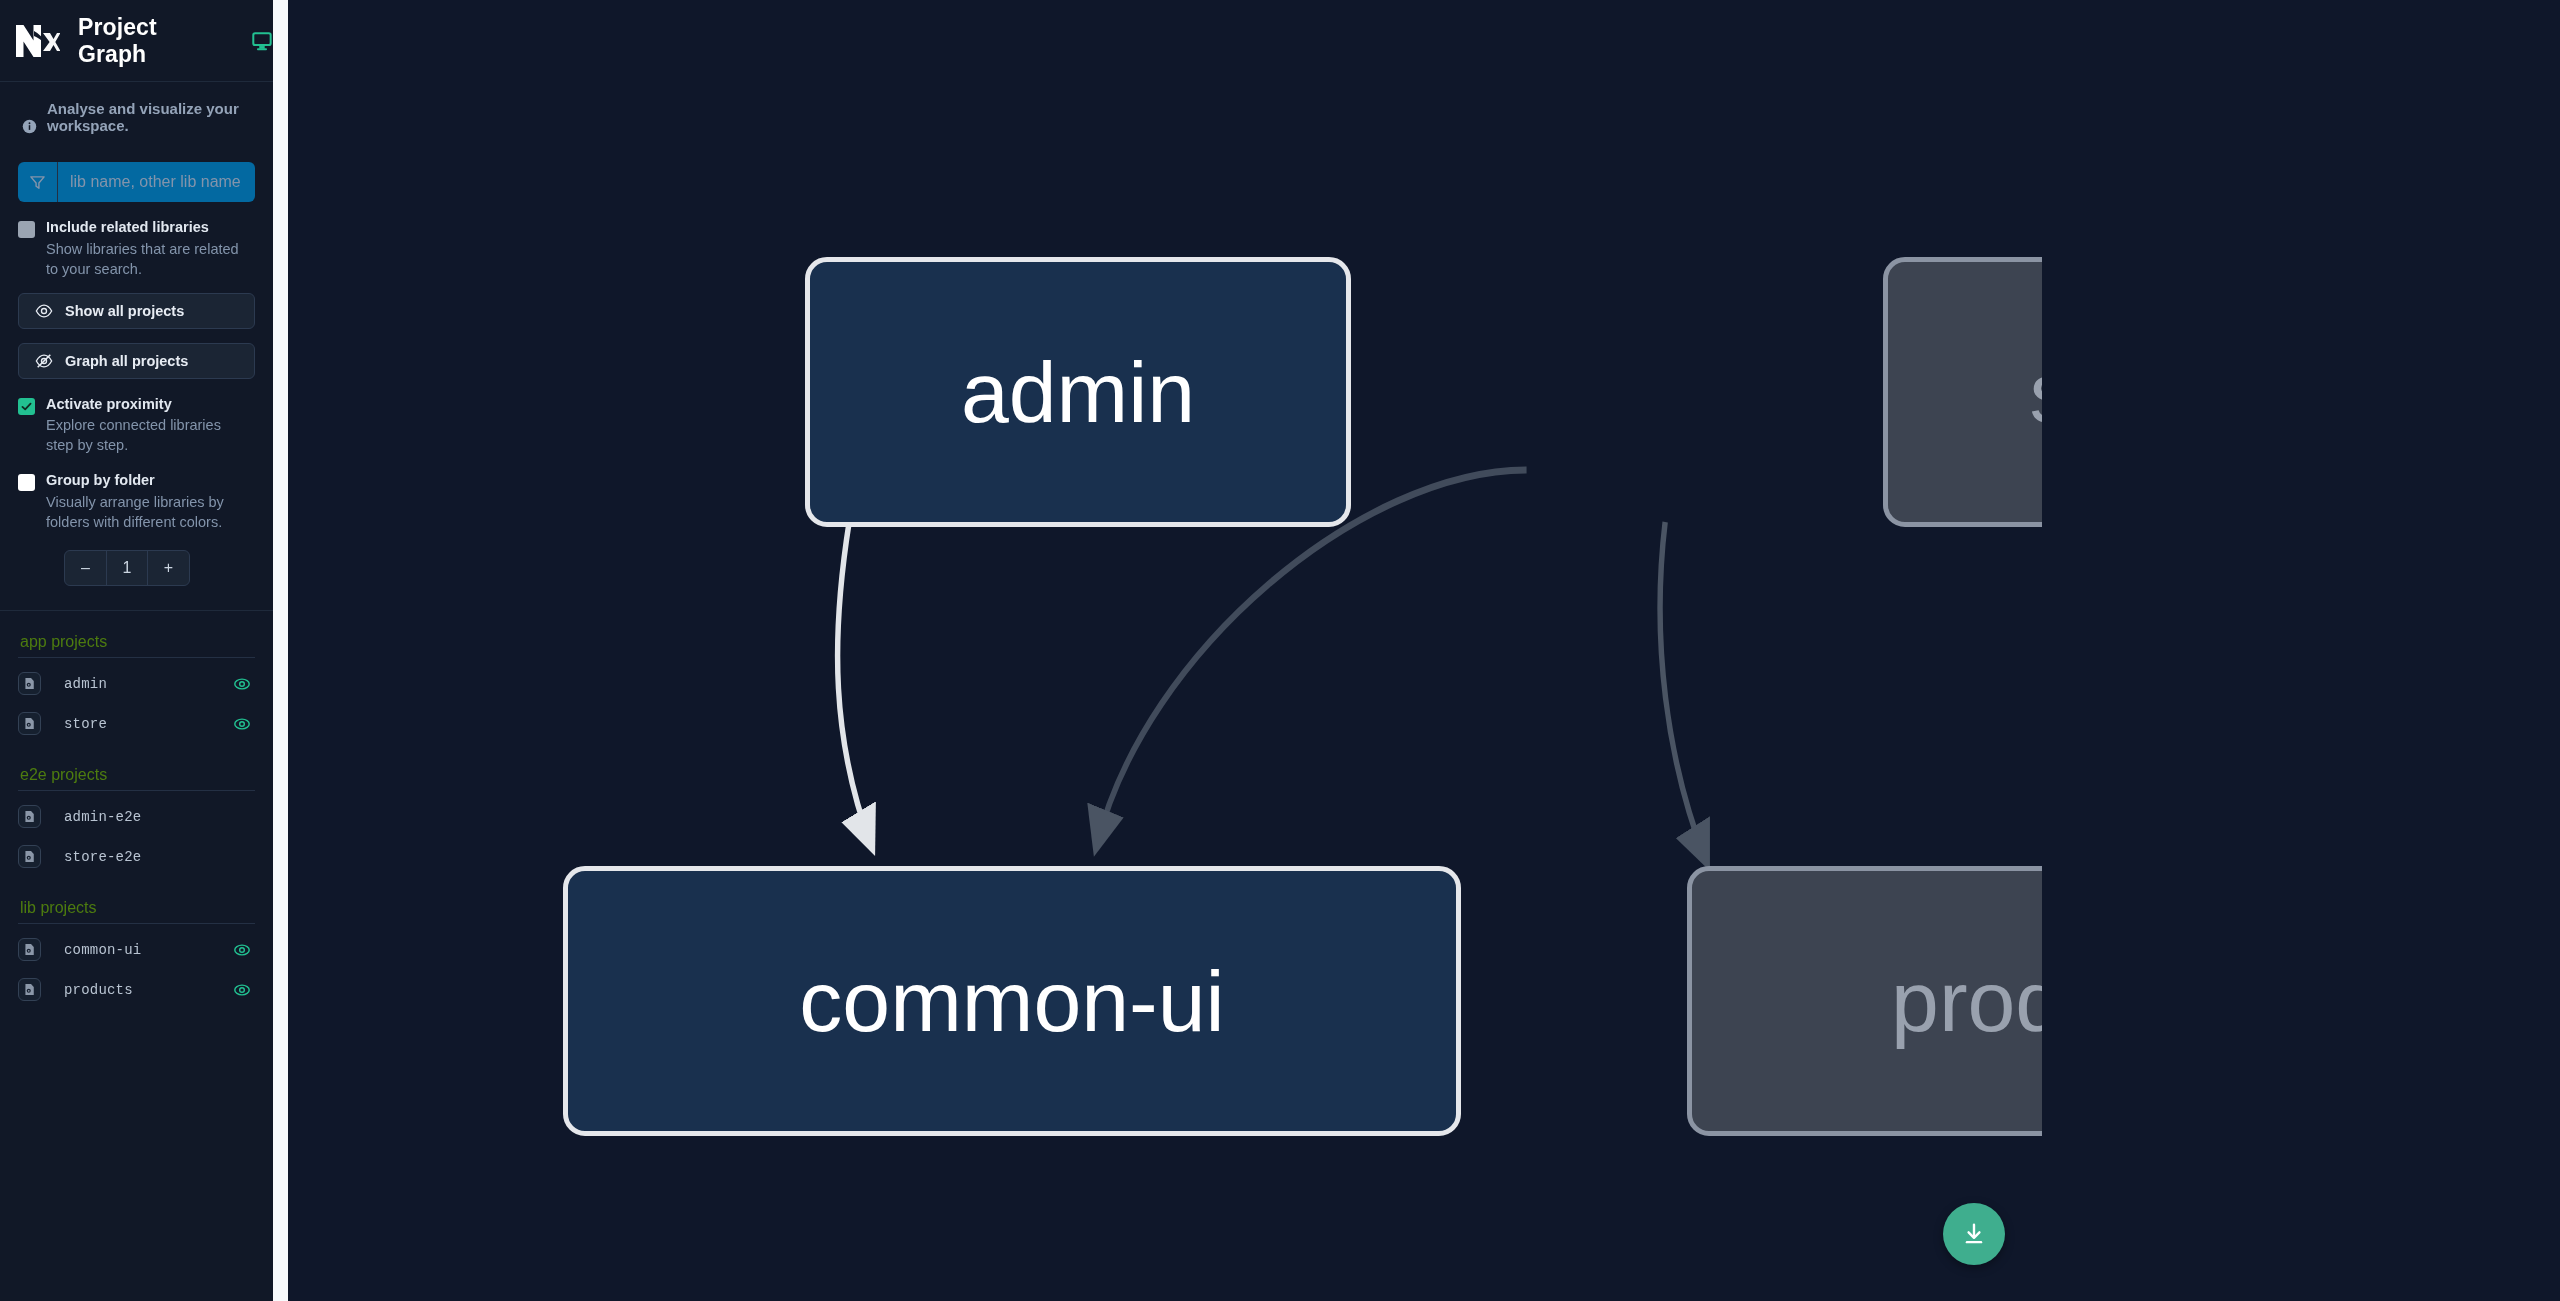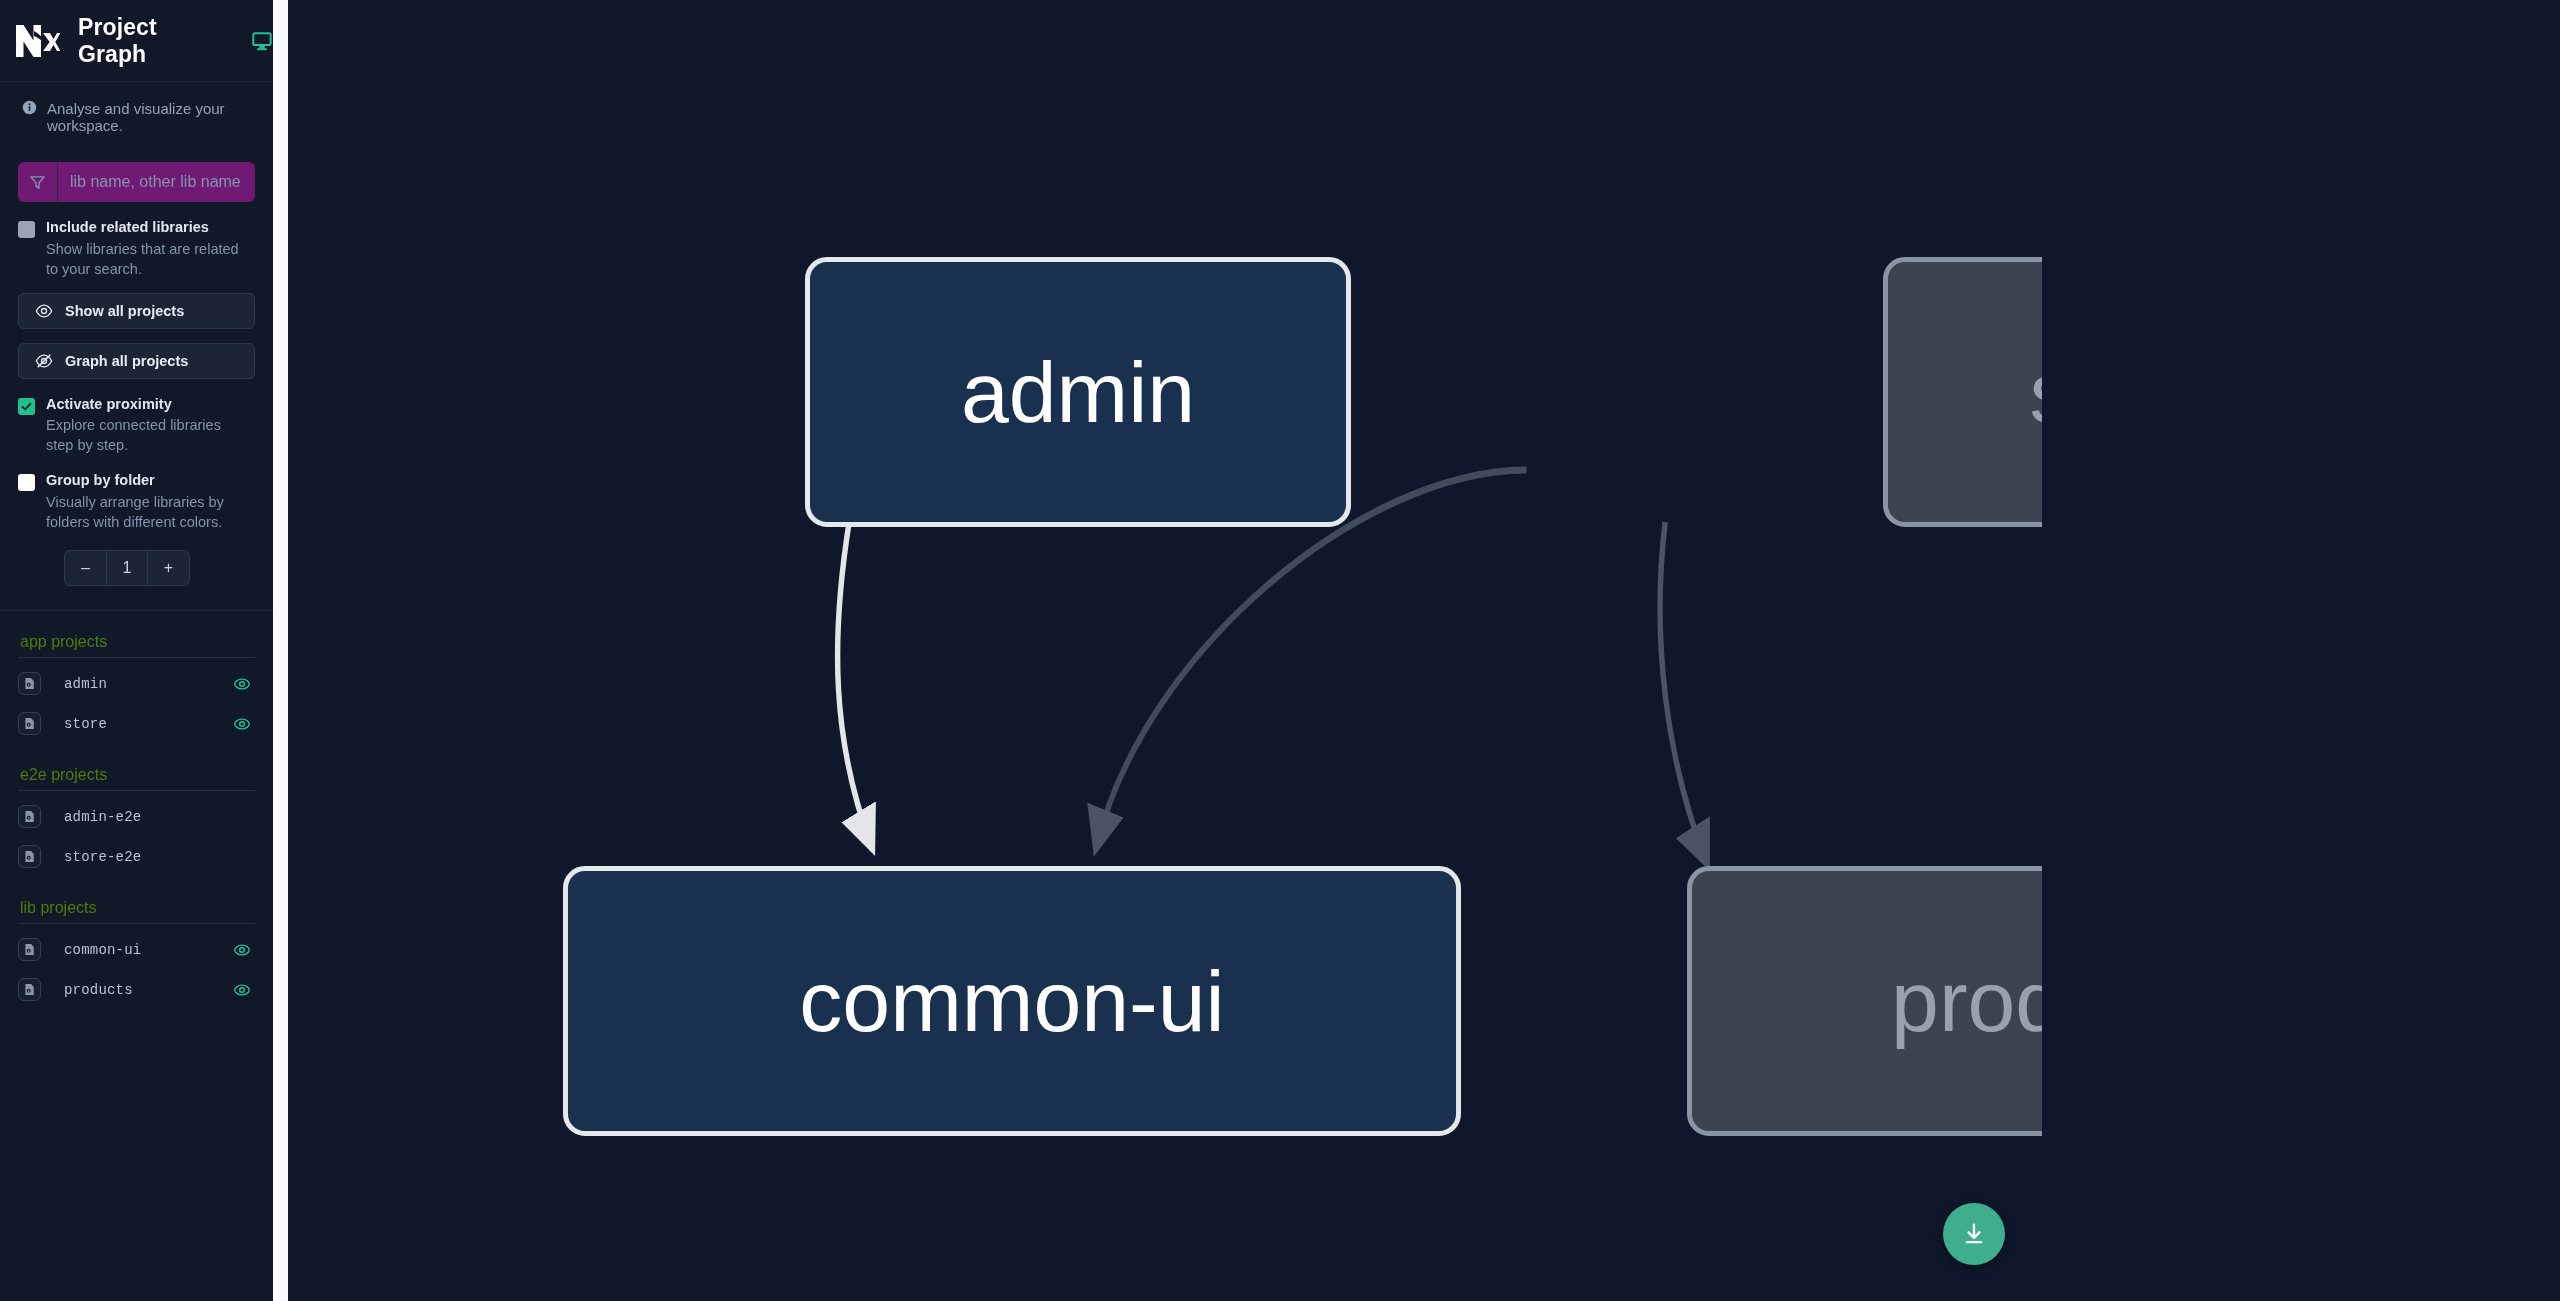--- a/index.html
+++ b/index.html
@@ -26,30 +26,30 @@
     border-bottom: 1px solid #1f2a3b;
   }
   .nx-logo { width: 46px; height: 40px; flex: 0 0 46px; }
   .app-title {
     color: #ffffff; font-size: 23px; font-weight: 700;
     margin-left: 18px; letter-spacing: .1px;
   }
   .monitor-icon { margin-left: 20px; width: 22px; height: 22px; display:block; }
 
   .sb-note {
-    display: flex; align-items: flex-start; gap: 10px;
+    display: flex; align-items: flex-end; gap: 10px;
     padding: 18px 12px 14px 22px;
-    color: #94a3b8; font-size: 15px;
+    color: #94a3b8; font-size: 15px; font-weight: bold;
   }
   .info-icon { width: 15px; height: 15px; flex: 0 0 15px; }
 
   .search-wrap {
     margin: 14px 18px 0 18px;
     height: 40px;
-    background: #701a75;
+    background: #0369a1;
     border-radius: 6px;
     display: flex; align-items: flex-end;
     overflow: hidden;
   }
   .search-icon-box {
     width: 40px; height: 40px; flex: 0 0 40px;
     display: flex; align-items: center; justify-content: center;
     border-right: 1px solid #233044;
   }
   .funnel-icon { width: 17px; height: 17px; }

